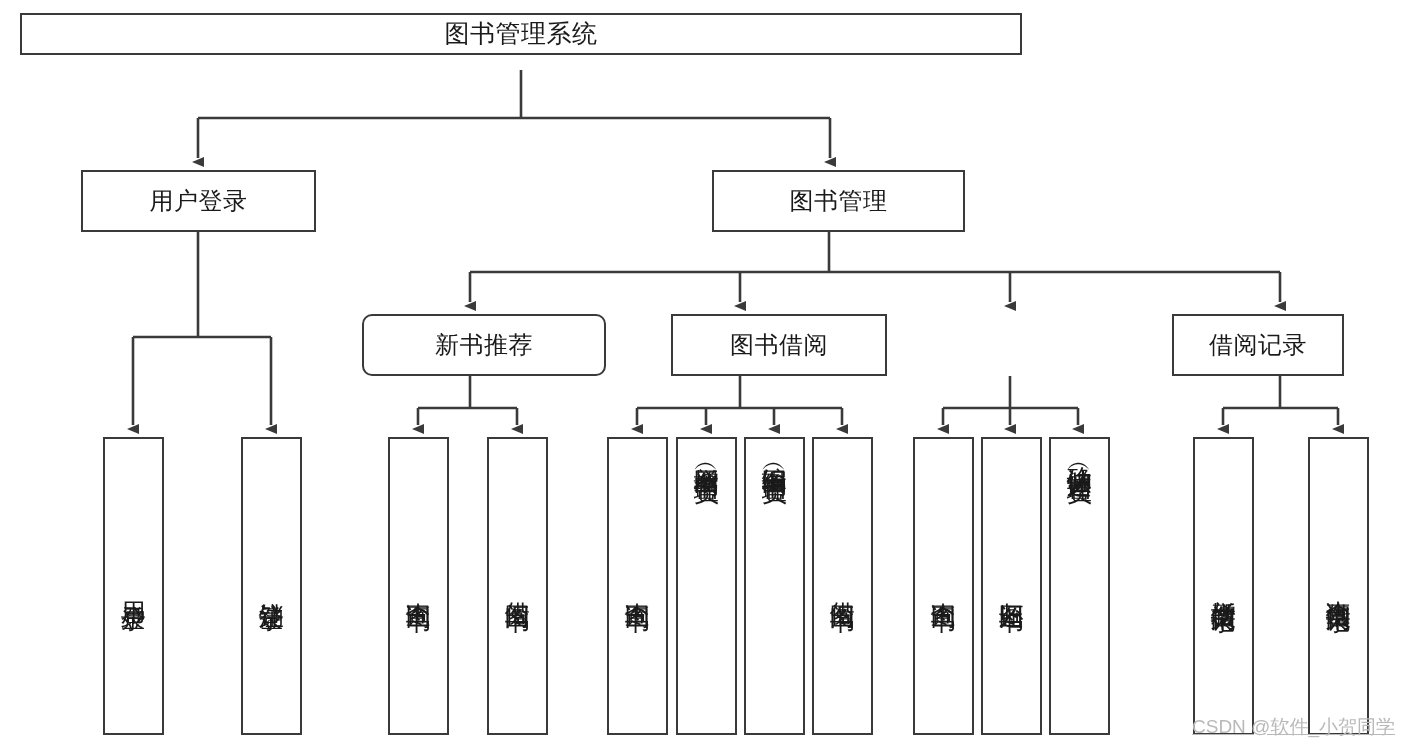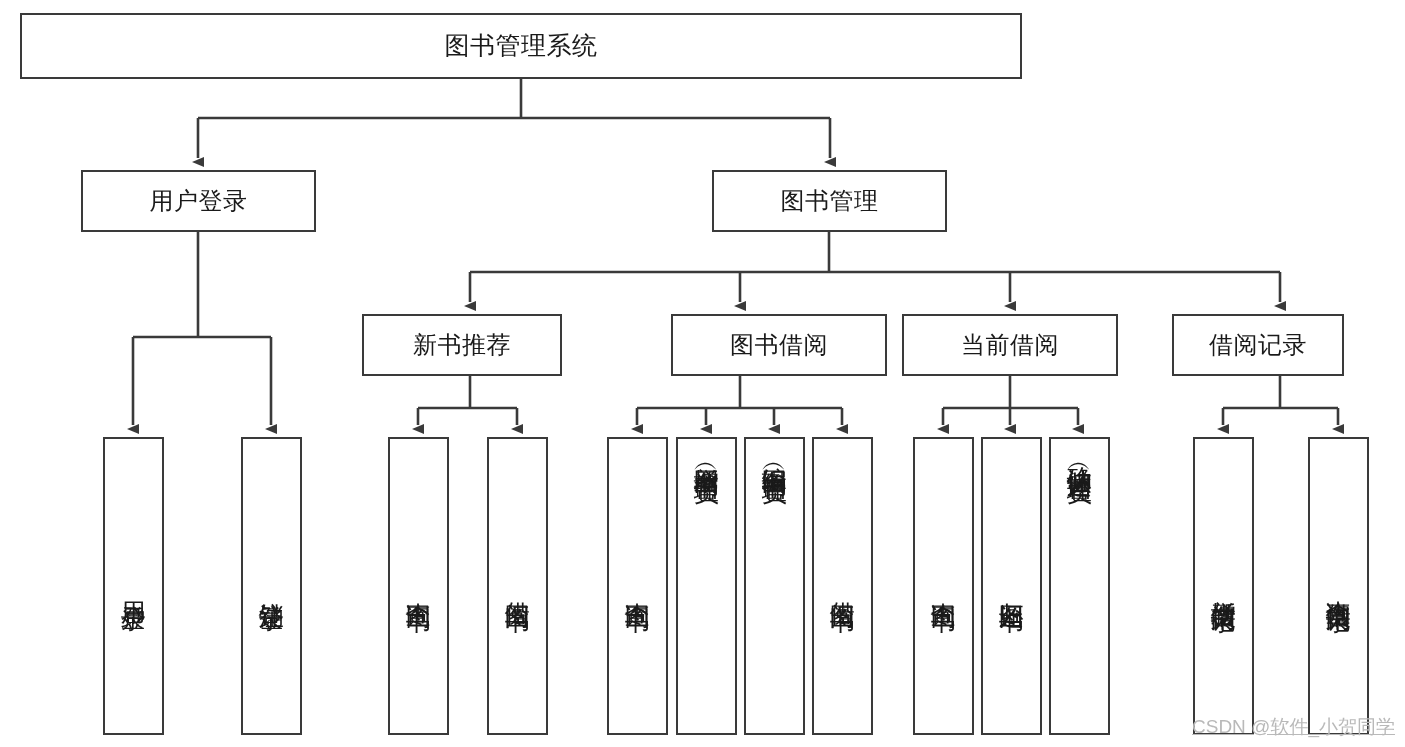--- a/index.html
+++ b/index.html
@@ -125,40 +125,37 @@
       <path d="M1010,408 L1010,425" marker-end="url(#arrow)"></path>
       <path d="M1078,408 L1078,425" marker-end="url(#arrow)"></path>
 
       <path d="M1280,376 L1280,408"></path>
       <path d="M1223,408 L1338,408"></path>
       <path d="M1223,408 L1223,425" marker-end="url(#arrow)"></path>
       <path d="M1338,408 L1338,425" marker-end="url(#arrow)"></path>
     </g>
   </svg>
 
-  <div class="node root horiz" style="left:20px; top:13px; width:1002px; height:66px;">
+  <div class="node root horiz" style="left:20px; top:13px; width:1002px; height:42px;">
     <span class="node-label">图书管理系统</span>
   </div>
 
   <div class="node horiz" style="left:81px; top:170px; width:235px; height:62px;">
     <span class="node-label">用户登录</span>
   </div>
-  <div class="node horiz" style="left:712px; top:170px; width:235px; height:62px;">
+  <div class="node horiz" style="left:712px; top:170px; width:253px; height:62px;">
     <span class="node-label">图书管理</span>
   </div>
 
-  <div class="node horiz" style="left:362px; top:314px; width:200px; height:62px;">
+  <div class="node horiz" style="left:362px; top:314px; width:244px; height:62px;border-radius:10px;">
     <span class="node-label">新书推荐</span>
   </div>
   <div class="node horiz" style="left:632px; top:314px; width:216px; height:62px;margin-left:39px;">
     <span class="node-label">图书借阅</span>
   </div>
-  <div class="node horiz" style="left:902px; top:314px; width:216px; height:62px;">
-    <span class="node-label">当前借阅</span>
-  </div>
   <div class="node horiz" style="left:1172px; top:314px; width:172px; height:62px;">
     <span class="node-label">借阅记录</span>
   </div>
 
   <div class="node vert centered" style="left:103px; top:437px; width:61px; height:298px;">
     <span class="node-label">用户登录</span>
   </div>
   <div class="node vert centered" style="left:241px; top:437px; width:61px; height:298px;">
     <span class="node-label">注销登录</span>
   </div>

